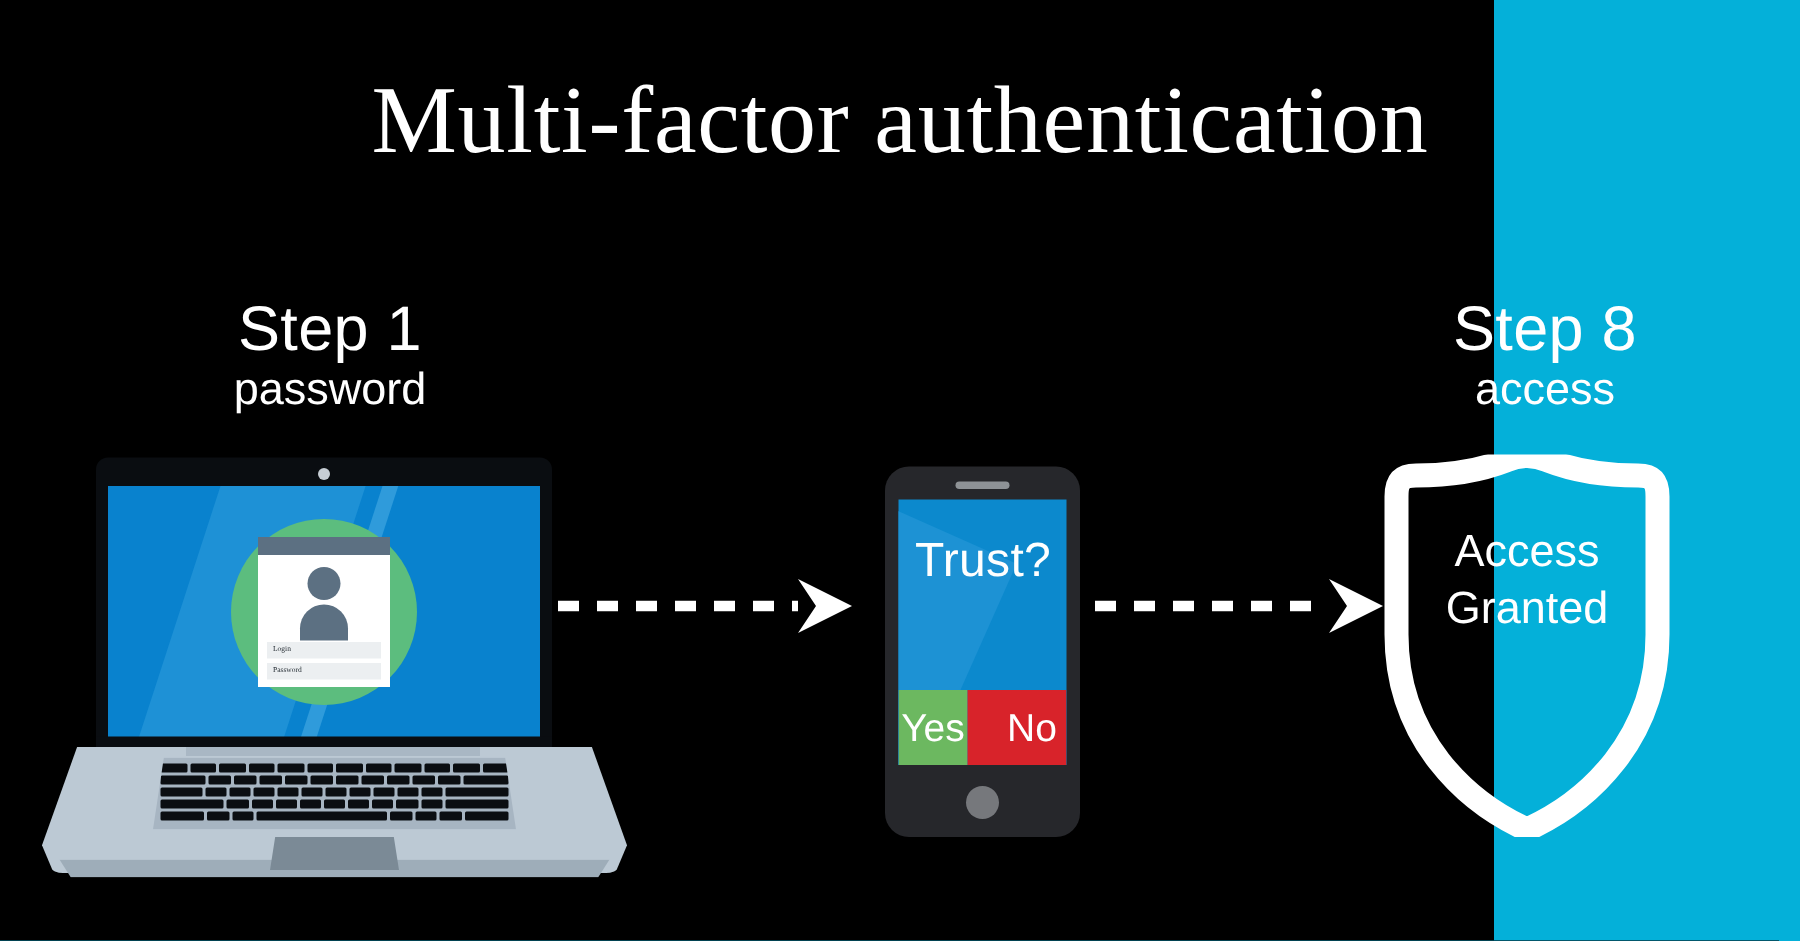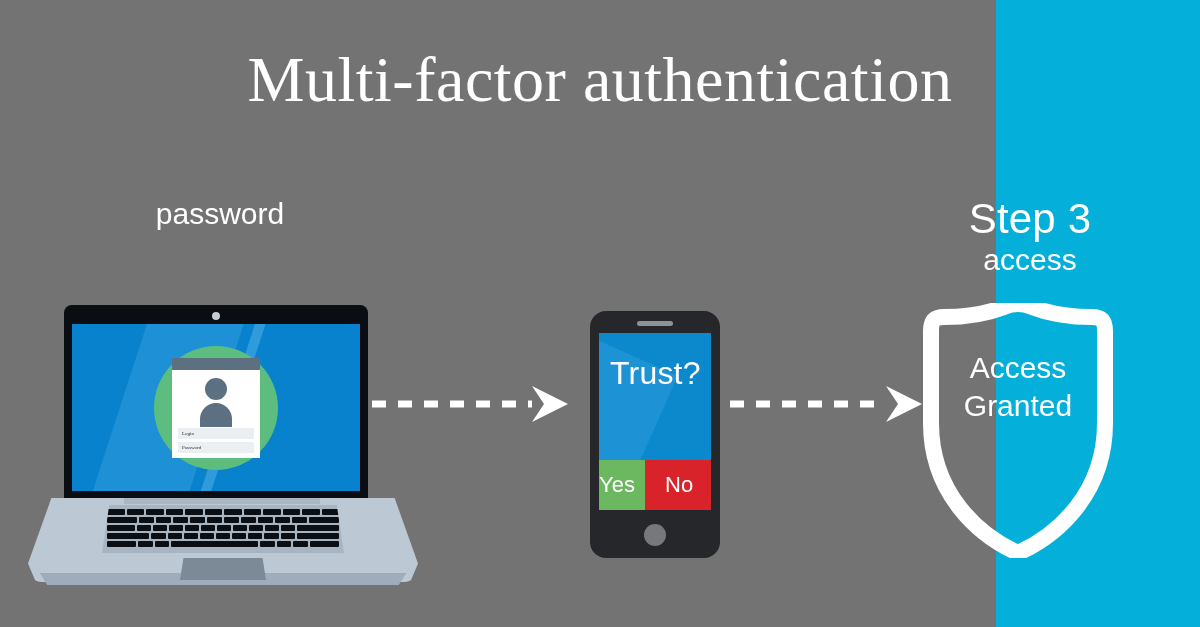--- a/index.html
+++ b/index.html
@@ -12,21 +12,21 @@
     height: 627px;
     overflow: hidden;
     background: #04b0d9;
     font-family: "Liberation Sans", sans-serif;
     -webkit-font-smoothing: antialiased;
   }
   #infographic {
     position: relative;
     width: 996px;
     height: 627px;
-    background: #737373;
+    background: #000000;
   }
 
   
   .title {
     position: absolute;
     top: 44px;
     left: 0;
     width: 1200px;
     text-align: center;
     font-family: "Liberation Serif", "DejaVu Serif", serif;
@@ -304,23 +304,23 @@
     position: absolute;
     left: 0;
     bottom: 0;
     width: 112px;
     height: 50px;
     display: flex;
   }
   .btn-yes, .btn-no {
     flex: 1 1 50%;
     color: #ffffff;
-    font-size: 22px;
+    font-size: 26px;
     line-height: 50px;
-    text-align: left;
+    text-align: center;
   }
   .btn-yes { background: #6cb860; }
   .btn-no  { background: #d8232a; padding-left: 20px; }
   .phone-home {
     position: absolute;
     left: 50%;
     margin-left: -11px;
     bottom: 12px;
     width: 22px;
     height: 22px;
@@ -358,20 +358,21 @@
   .arrow svg { display: block; }
 </style>
 </head>
 <body>
 
 <div id="infographic">
 
   <div class="title">Multi-factor authentication</div>
 
   <div class="step-caption" id="caption-1">
+    <span class="step-title">Step 1</span>
     <span class="step-sub">password</span>
   </div>
 
   <div id="laptop">
     <div class="lap-lid">
       <div class="webcam"></div>
       <div class="lap-screen">
         <div class="glare-a"></div>
         <div class="glare-b"></div>
         <div class="login-circle"></div>
@@ -482,21 +483,21 @@
   </div>
 
   <div class="arrow" id="arrow-2">
     <svg width="196" height="40" viewBox="0 0 196 40" xmlns="http://www.w3.org/2000/svg">
       <line x1="0" y1="20" x2="156" y2="20" stroke="#ffffff" stroke-width="7" stroke-dasharray="14 12"></line>
       <path d="M156 2 L192 20 L156 38 L168 20 Z" fill="#ffffff"></path>
     </svg>
   </div>
 
   <div class="step-caption" id="caption-3">
-    <span class="step-title">Step 3</span>
+    <span class="step-title">Step 8</span>
     <span class="step-sub">access</span>
   </div>
 
   <div id="shield">
     <svg width="200" height="255" viewBox="0 0 200 255" xmlns="http://www.w3.org/2000/svg">
       <path d="M13 28
                C13 18 16 14 26 14
                C46 14 68 11 86 4
                C95 0 105 0 114 4
                C132 11 154 14 174 14

